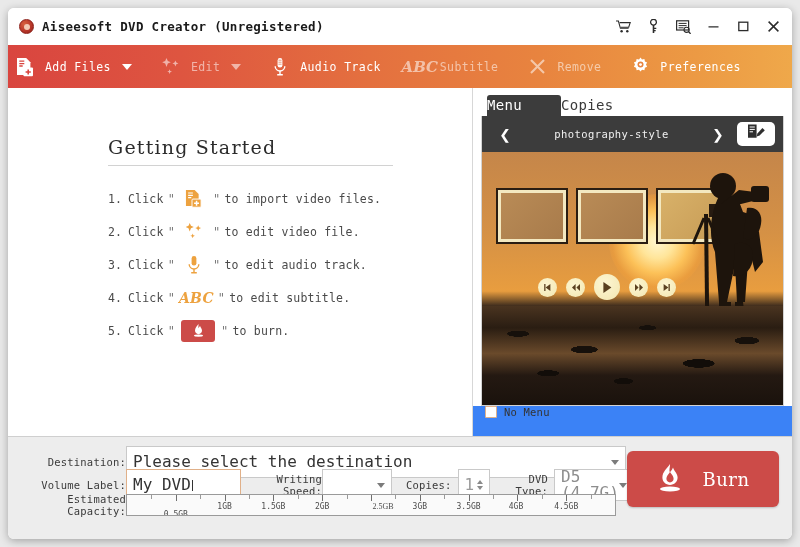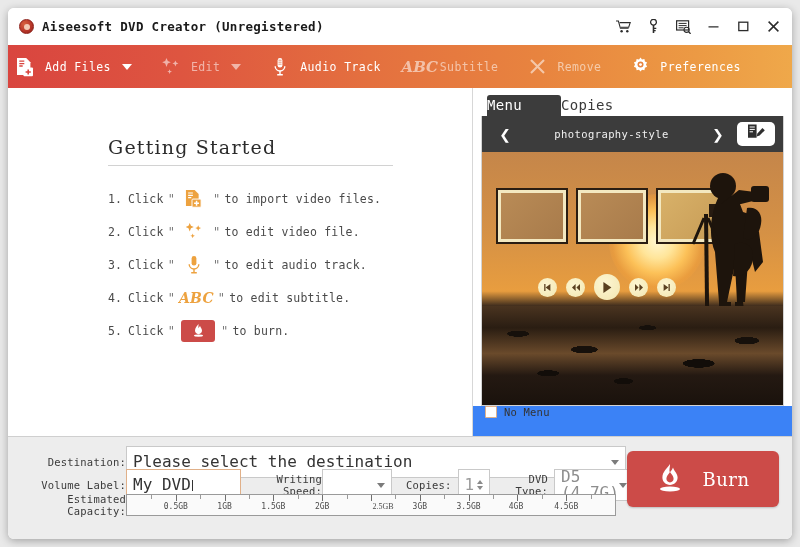--- a/index.html
+++ b/index.html
@@ -575,21 +575,21 @@
       <span class="inp dvdtype">
         <span>D5 (4.7G)</span>
         <span class="dd-caret"></span>
       </span>
     </div>
 
     <div class="row r3">
       <span class="lbl w100">Estimated Capacity:</span>
       <span class="capbar" id="capbar">
           <span class="tick" style="left: 48.8px;"></span>
-          <span class="tklabel" style="left: 48.8px;">0.5GB</span>
+          <span class="tklabel" style="left: 48.8px; margin-top: 8px;">0.5GB</span>
           <span class="tick minor" style="left: 24.4px;"></span>
           <span class="tick" style="left: 97.6px;"></span>
           <span class="tklabel" style="left: 97.6px;">1GB</span>
           <span class="tick minor" style="left: 73.2px;"></span>
           <span class="tick" style="left: 146.4px;"></span>
           <span class="tklabel" style="left: 146.4px;">1.5GB</span>
           <span class="tick minor" style="left: 122px;"></span>
           <span class="tick" style="left: 195.2px;"></span>
           <span class="tklabel" style="left: 195.2px;">2GB</span>
           <span class="tick minor" style="left: 170.8px;"></span>

